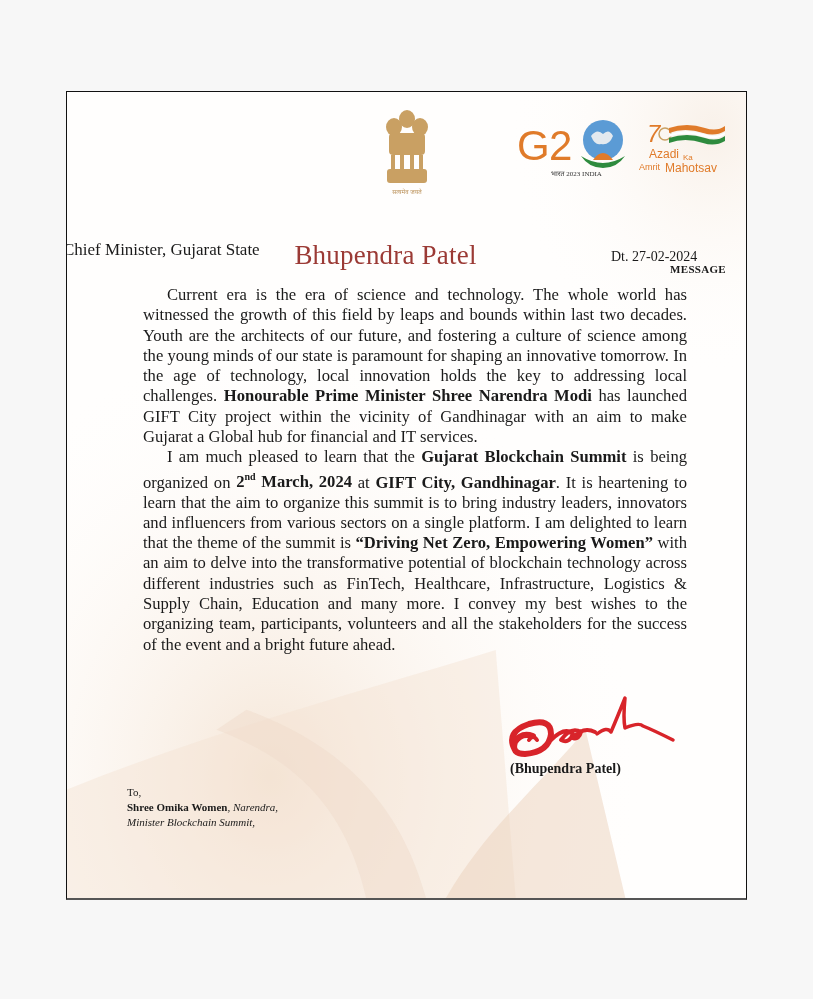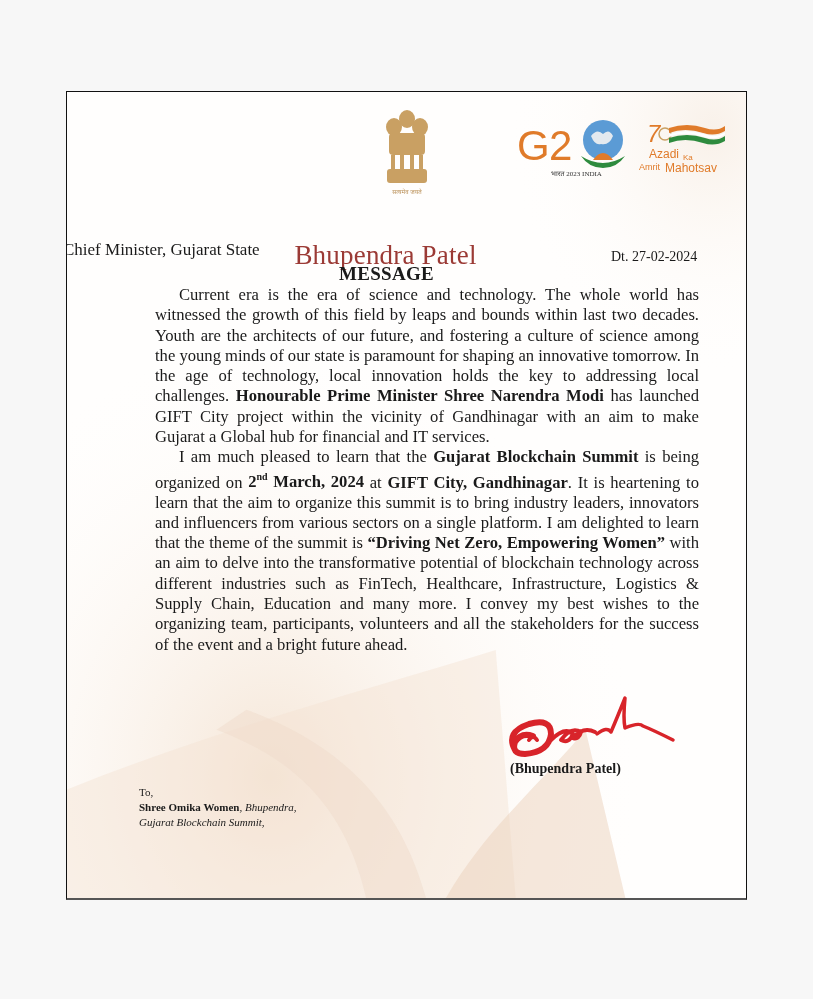--- a/index.html
+++ b/index.html
@@ -31,33 +31,33 @@
       letter-spacing: 0.2px;
       margin-top: 40px;
     }
     .designation {
       position: absolute; left: 16px; width: 100%; top: 148px;
       font-size: 17px; margin-left: -20px;
     }
     .date { position: absolute; left: 544px; top: 157px; font-size: 14px; }
     .heading {
       position: absolute; left: 0; width: 100%; top: 171px;
-      text-align: center; font-weight: bold; font-size: 19px; margin-left: -20px; letter-spacing: 0.3px;
+      text-align: right; font-weight: bold; font-size: 11px; margin-left: -20px; letter-spacing: 0.3px;
     }
     .body {
-      position: absolute; left: 88px; top: 193px; width: 544px;
+      position: absolute; left: 76px; top: 193px; width: 544px;
       font-size: 16.6px; line-height: 20.3px; text-align: justify;
     }
     .body p { margin: 0; text-indent: 24px; }
     .body b { font-weight: bold; }
     .signature { position: absolute; left: 434px; top: 598px; width: 180px; height: 82px; }
     .signame {
       position: absolute; left: 443px; top: 669px; font-size: 14px; font-weight: bold;
     }
-    .to-block { position: absolute; left: 72px; top: 693px; font-size: 11px; line-height: 15px; }
+    .to-block { position: absolute; left: 60px; top: 693px; font-size: 11px; line-height: 15px; }
     .to-block i { font-style: italic; }
   </style>
 </head>
 <body>
 
 <div class="letter">
 
   <svg class="wash" viewBox="0 0 681 809" preserveAspectRatio="none">
     <defs>
       <radialGradient id="g1" cx="30%" cy="85%" r="55%">
@@ -136,16 +136,16 @@
         <path d="M28 50 q4 -6 8 0" stroke-width="4"></path>
         <path d="M50 50 q14 -14 22 -6 q-4 10 -12 6 q10 -14 20 -8 q-2 8 -8 6 q10 -12 22 -6" stroke-width="4"></path>
         <path d="M96 44 q10 -8 14 -2 q6 -14 14 -34 q-2 20 0 30 q14 -6 18 -2 q10 4 30 14" stroke-width="3.5"></path>
       </g>
     </svg>
   </div>
   <div class="signame">(Bhupendra Patel)</div>
 
   <div class="to-block">
     <div>To,</div>
-    <div><b>Shree Omika Women</b><i>, Bhupendra,</i></div>
-    <div><i>Gujarat Blockchain Summit,</i></div>
+    <div><b>Shree Omika Women</b><i>, Narendra,</i></div>
+    <div><i>Minister Blockchain Summit,</i></div>
   </div>
 </div>
 
 </body></html>

